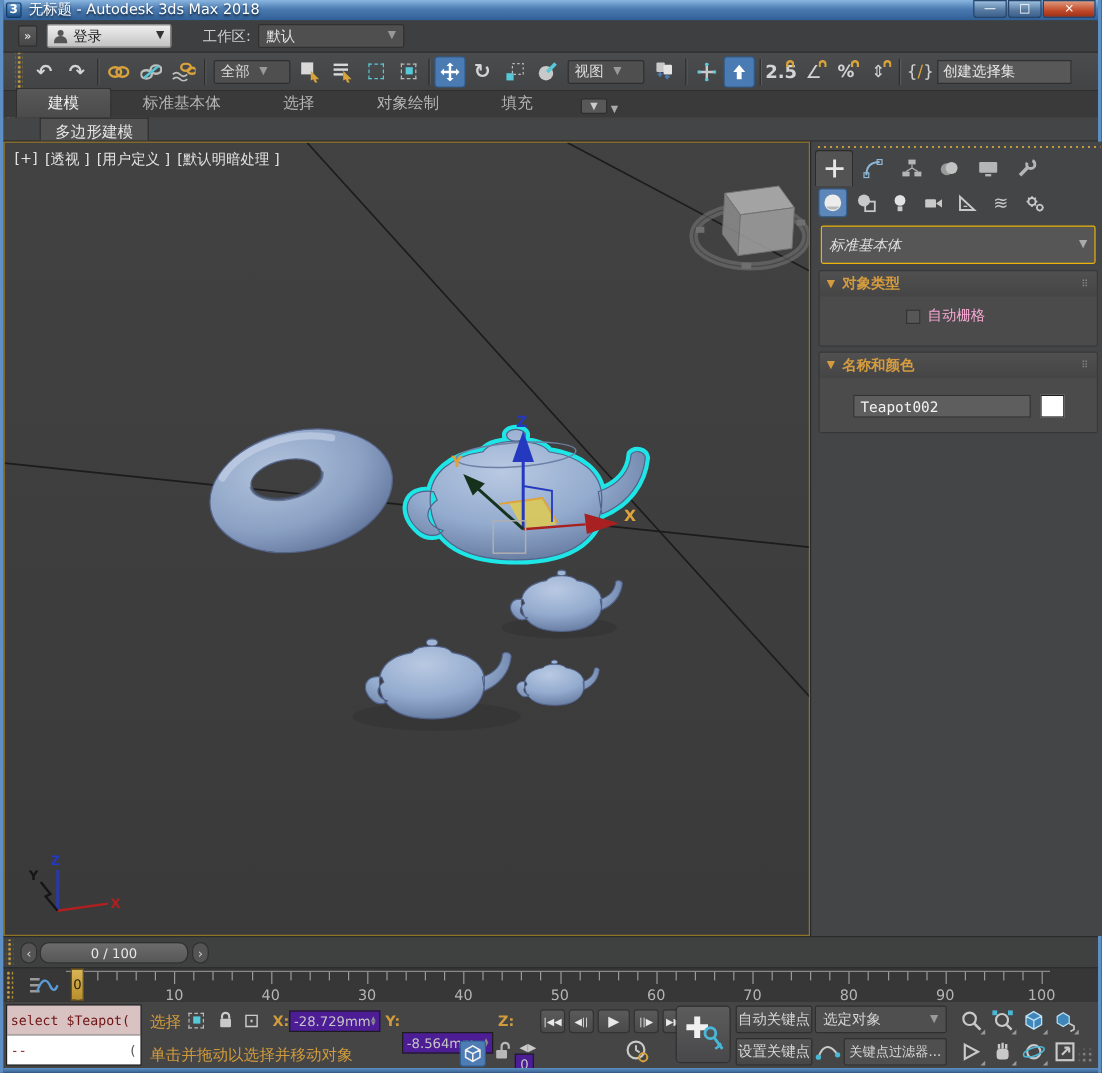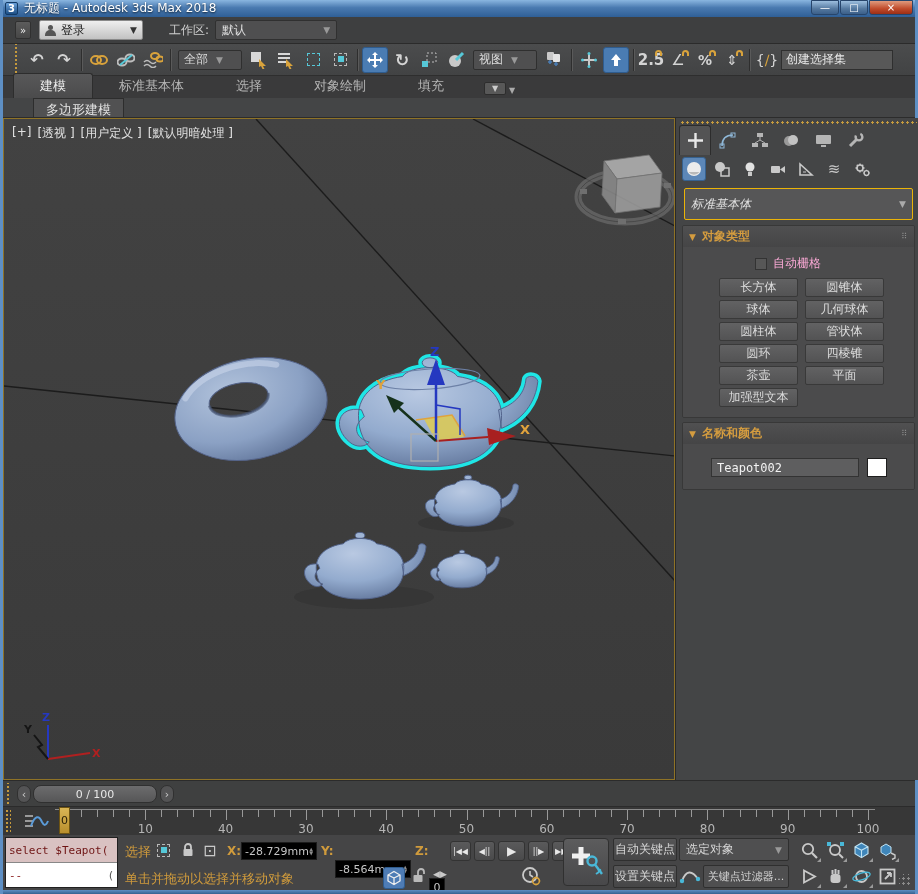--- a/index.html
+++ b/index.html
@@ -130,21 +130,21 @@
   
   .statusbar { position:absolute; left:0; top:835px; right:0; height:55px; background:#454546; }
   .listener { position:absolute; left:2px; top:2px; width:113px; height:51px; border:1px solid #202020; }
   .lrow1 { height:25px; background:#d9c2c2; color:#6e1414; font-family:"DejaVu Sans Mono",monospace;
     font-size:11px; font-weight:normal; display:flex; align-items:center; padding:0 3px; border-bottom:1px solid #888; white-space:nowrap; overflow:hidden; }
   .lrow2 { height:24px; background:#ffffff; color:#8a1c1c; font-family:"DejaVu Sans Mono",monospace;
     font-size:11px; display:flex; align-items:center; padding:0 3px; }
   .lrow2 .endch { margin-left:auto; color:#555; }
   .sb { position:absolute; display:flex; align-items:center; }
   .orange { color:#d09b3c; }
-  .numfield { height:18px; background:#000000; border:1px solid #1c1c1c; color:#c6c6c6; font-size:11px;
+  .numfield { height:18px; background:#4c1d95; border:1px solid #1c1c1c; color:#c6c6c6; font-size:11px;
     display:flex; align-items:center; padding:0 3px; position:relative; }
   .spin { display:inline-flex; flex-direction:column; justify-content:center; margin-left:3px; color:#8c8c8c; font-size:5px; line-height:4px; }
   .pbtn { width:21px; height:20px; background:linear-gradient(#5a5a5b,#4a4a4b); border:1px solid #333;
     border-radius:3px; color:#e8e8e8; font-size:8px; display:flex; align-items:center; justify-content:center; margin-left:3px; white-space:nowrap; }
   .pbtn.play { width:27px; font-size:12px; }
   .keybig { position:absolute; left:560px; top:3px; width:46px; height:48px; background:linear-gradient(#5c5c5d,#48484a);
     border:1px solid #303030; border-radius:4px; display:flex; align-items:center; justify-content:center; }
   .skbtn { position:absolute; width:64px; height:23px; background:linear-gradient(#555556,#464647); border:1px solid #2f2f2f;
     border-radius:2px; color:#d6d6d6; font-size:12px; display:flex; align-items:center; justify-content:center; }
   .kdrop { position:absolute; left:676px; top:3px; width:110px; height:23px; background:#4f4f50; border:1px solid #2f2f2f;
@@ -507,33 +507,20 @@
       <div class="ro-head">
         <span class="tri">▼</span>
         <span class="ttl">对象类型</span>
         <span class="gripdots">⠿</span>
       </div>
       <div class="ro-body">
         <div class="agrow">
           <span class="chk"></span>
           <span>自动栅格</span>
         </div>
-        <div id="obj-grid">
-            <div class="obtn">长方体</div>
-            <div class="obtn">圆锥体</div>
-            <div class="obtn">球体</div>
-            <div class="obtn">几何球体</div>
-            <div class="obtn">圆柱体</div>
-            <div class="obtn">管状体</div>
-            <div class="obtn">圆环</div>
-            <div class="obtn">四棱锥</div>
-            <div class="obtn">茶壶</div>
-            <div class="obtn">平面</div>
-            <div class="obtn">加强型文本</div>
-          </div>
       </div>
     </div>
 
     <div class="rollout">
       <div class="ro-head">
         <span class="tri">▼</span>
         <span class="ttl">名称和颜色</span>
         <span class="gripdots">⠿</span>
       </div>
       <div class="ro-body">

